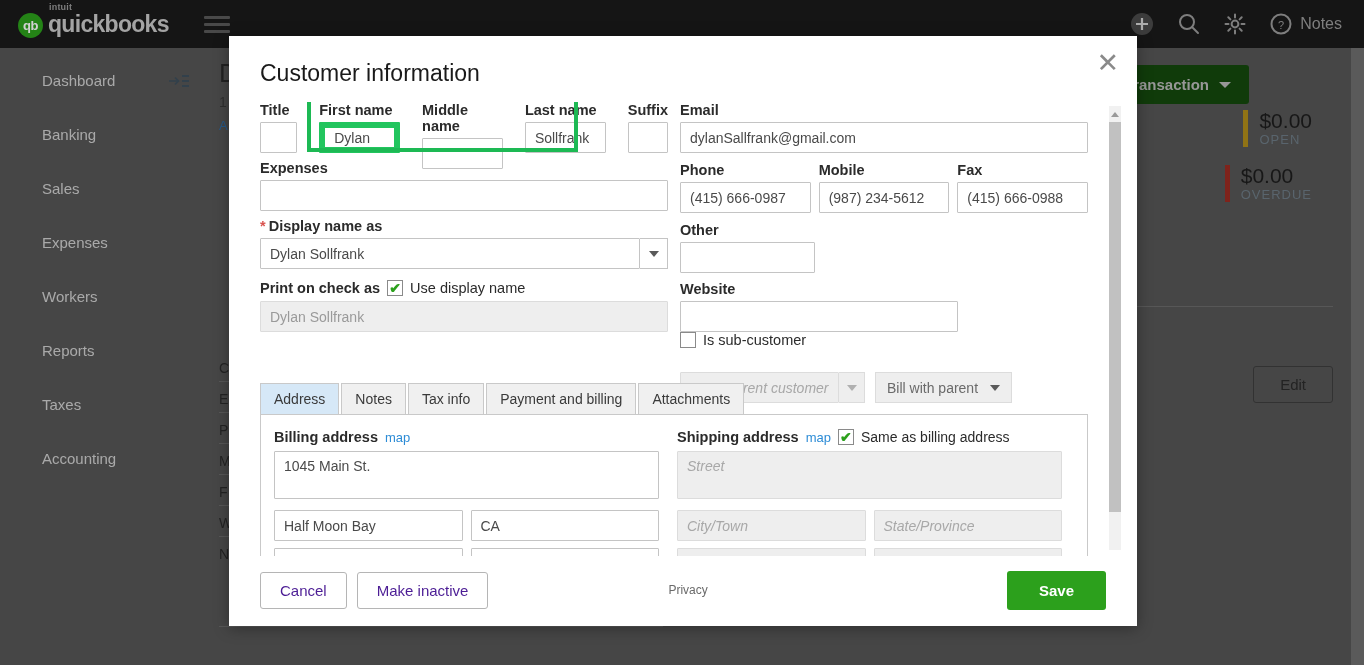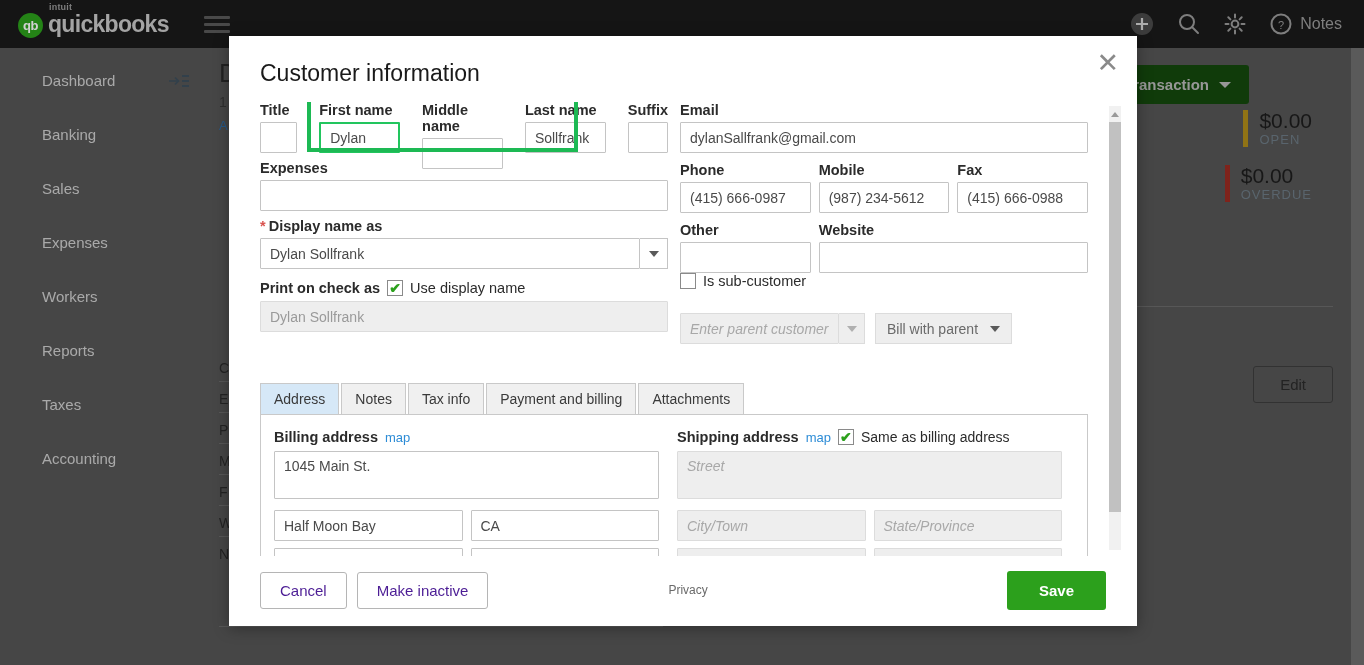--- a/index.html
+++ b/index.html
@@ -108,21 +108,21 @@
   .mscroll-up i { width: 0; height: 0; border-left: 4px solid transparent; border-right: 4px solid transparent; border-bottom: 5px solid #9a9a9a; }
   .mscroll-thumb { width: 12px; height: 390px; background: #c1c1c1; }
 
   .flabel { font-size: 14.5px; color: #2b2b2b; font-weight: bold; display: block; margin-bottom: 4px; }
   .flabel.req::before { content: "*"; color: #d9534f; margin-right: 3px; font-weight: bold; }
   input.fld {
     width: 100%; height: 31px; border: 1px solid #c4c4c4; padding: 0 9px;
     font-size: 14px; color: #4a4a4a; font-family: "Liberation Sans", sans-serif;
     background: #fff; border-radius: 1px;
   }
-  input.fld.focused { border: 2px solid #22c55e; }
+  input.fld.focused { border: 6px solid #22c55e; }
   input.fld.dis { background: #eeeeee; border-color: #dcdcdc; color: #9a9a9a; }
   input.fld.dis::placeholder { color: #a8a8a8; font-style: italic; }
   textarea.fld {
     width: 100%; height: 48px; border: 1px solid #c4c4c4; padding: 6px 9px;
     font-size: 14px; color: #4a4a4a; resize: none;
     font-family: "Liberation Sans", sans-serif; border-radius: 1px;
   }
   textarea.fld.dis { background: #eeeeee; border-color: #dcdcdc; }
   textarea.fld.dis::placeholder { color: #a8a8a8; font-style: italic; }
 
@@ -360,21 +360,21 @@
           <div style="width:135px;">
             <span class="flabel">Mobile</span>
             <input class="fld" value="(987) 234-5612" style="">
           </div>
           <div style="width:135px;">
             <span class="flabel">Fax</span>
             <input class="fld" value="(415) 666-0988" style="">
           </div>
         </div>
 
-        <div class="three-grid" style="margin-top:9px;">
+        <div class="three-grid" style="margin-top:9px;flex-direction:column;">
           <div style="width:135px;">
             <span class="flabel">Other</span>
             <input class="fld" value="" style="">
           </div>
           <div style="width:278px;">
             <span class="flabel">Website</span>
             <input class="fld" value="" style="">
           </div>
         </div>
 

